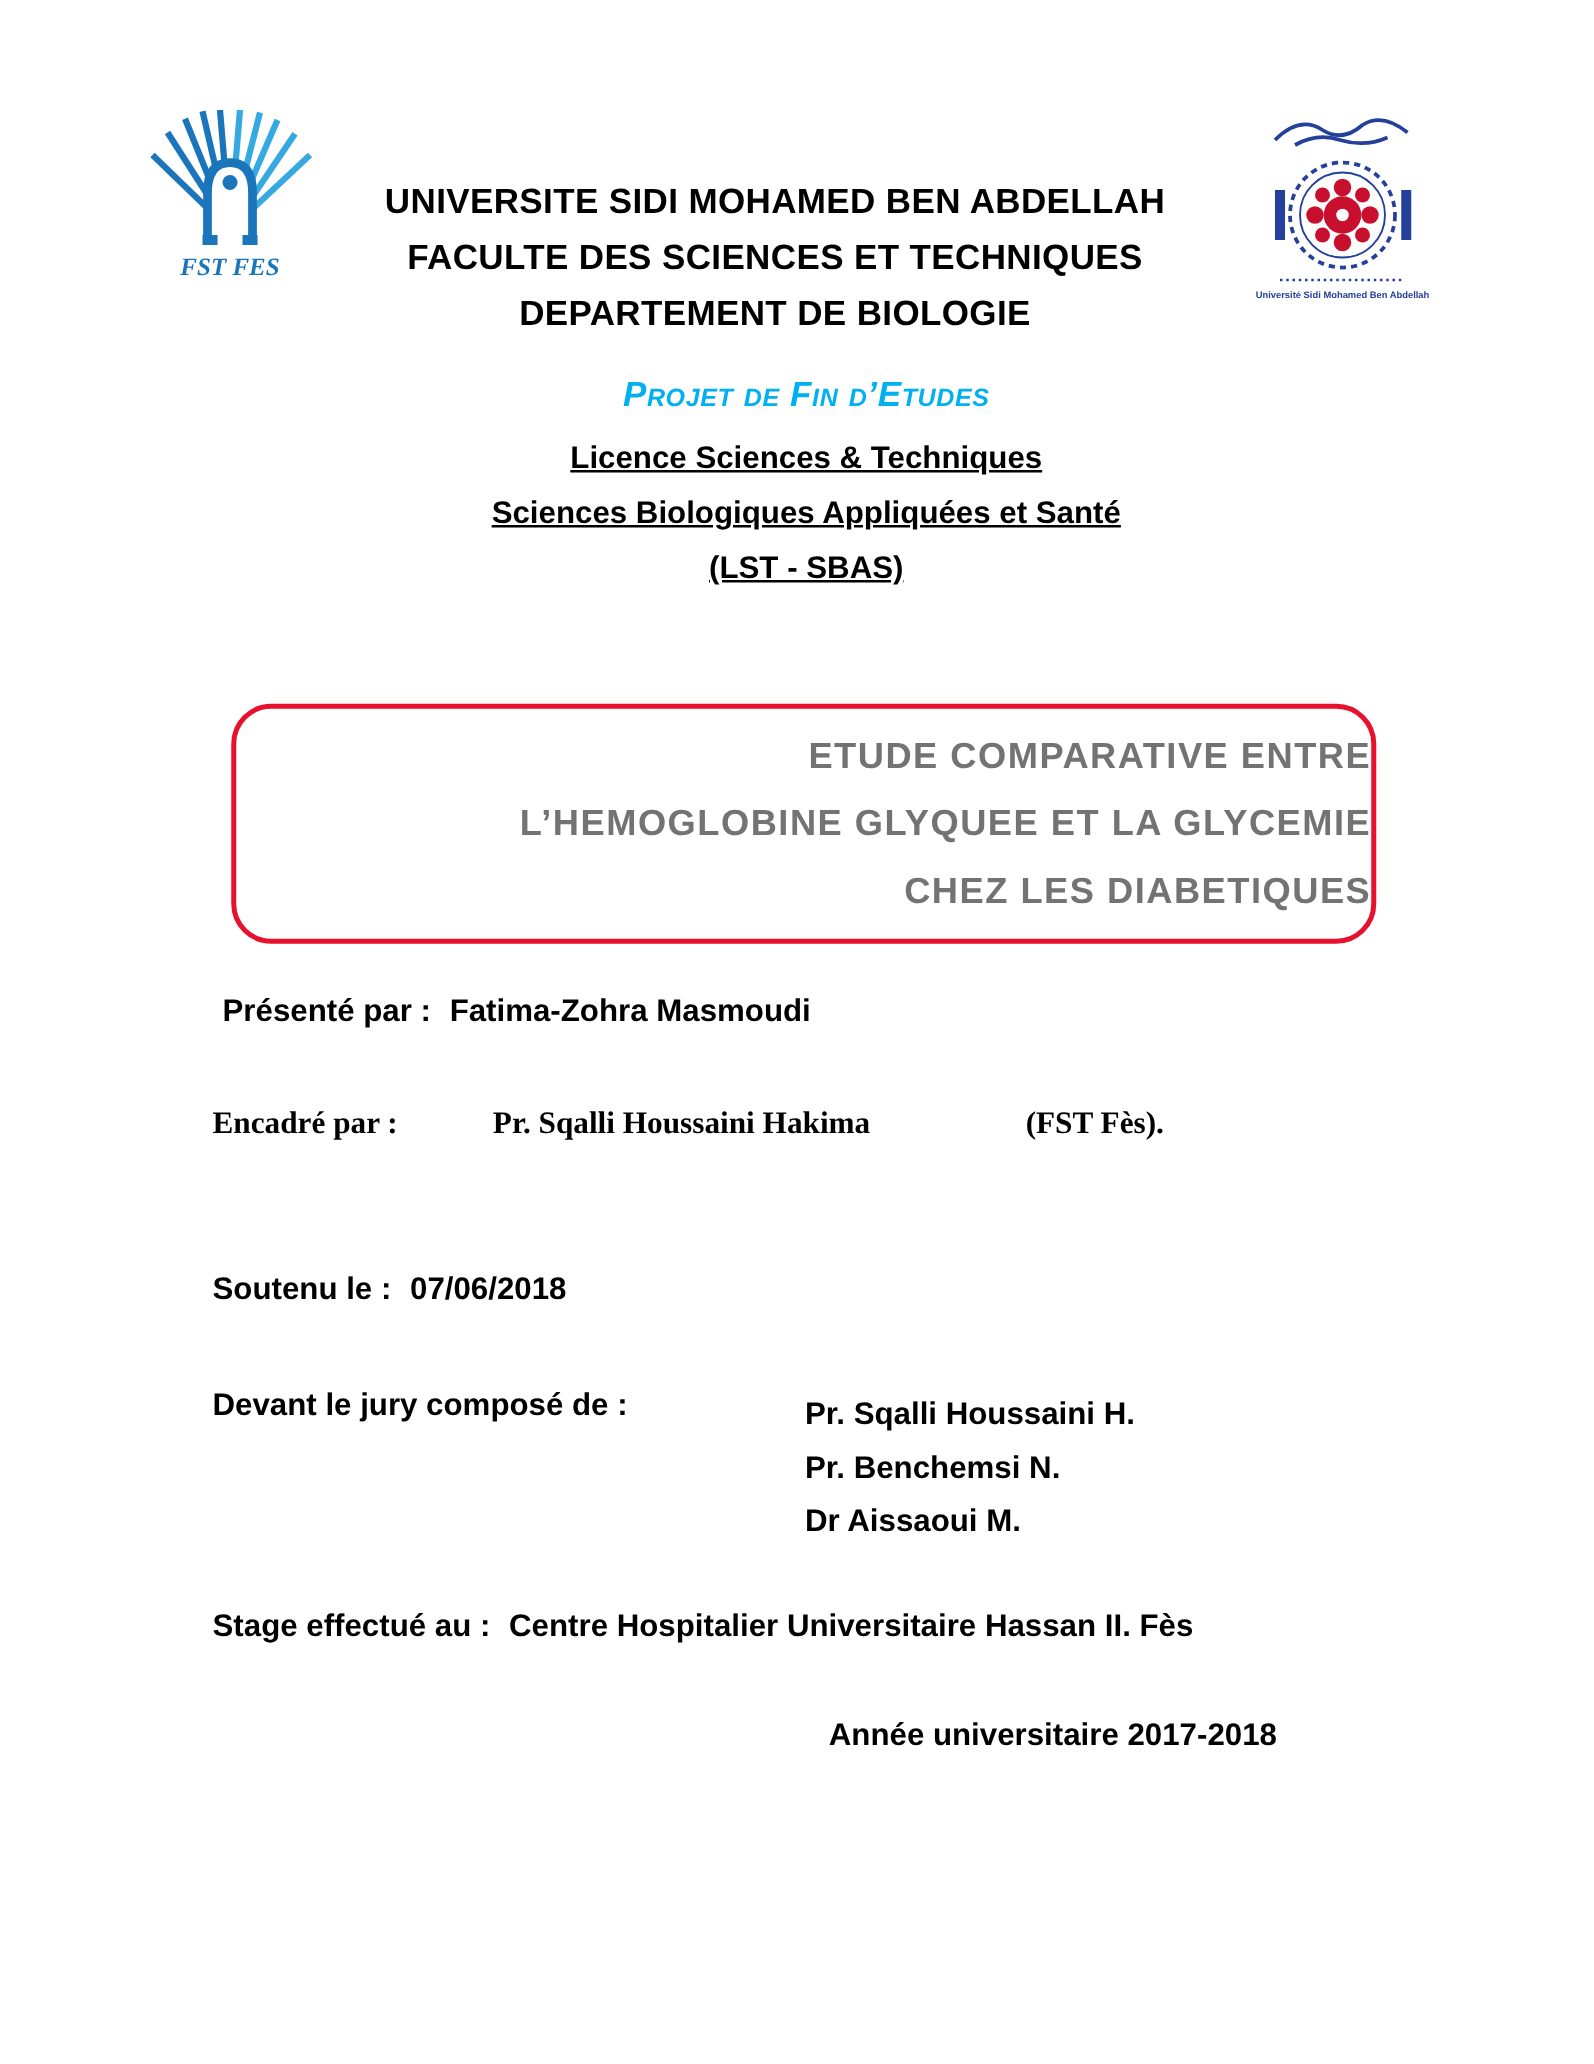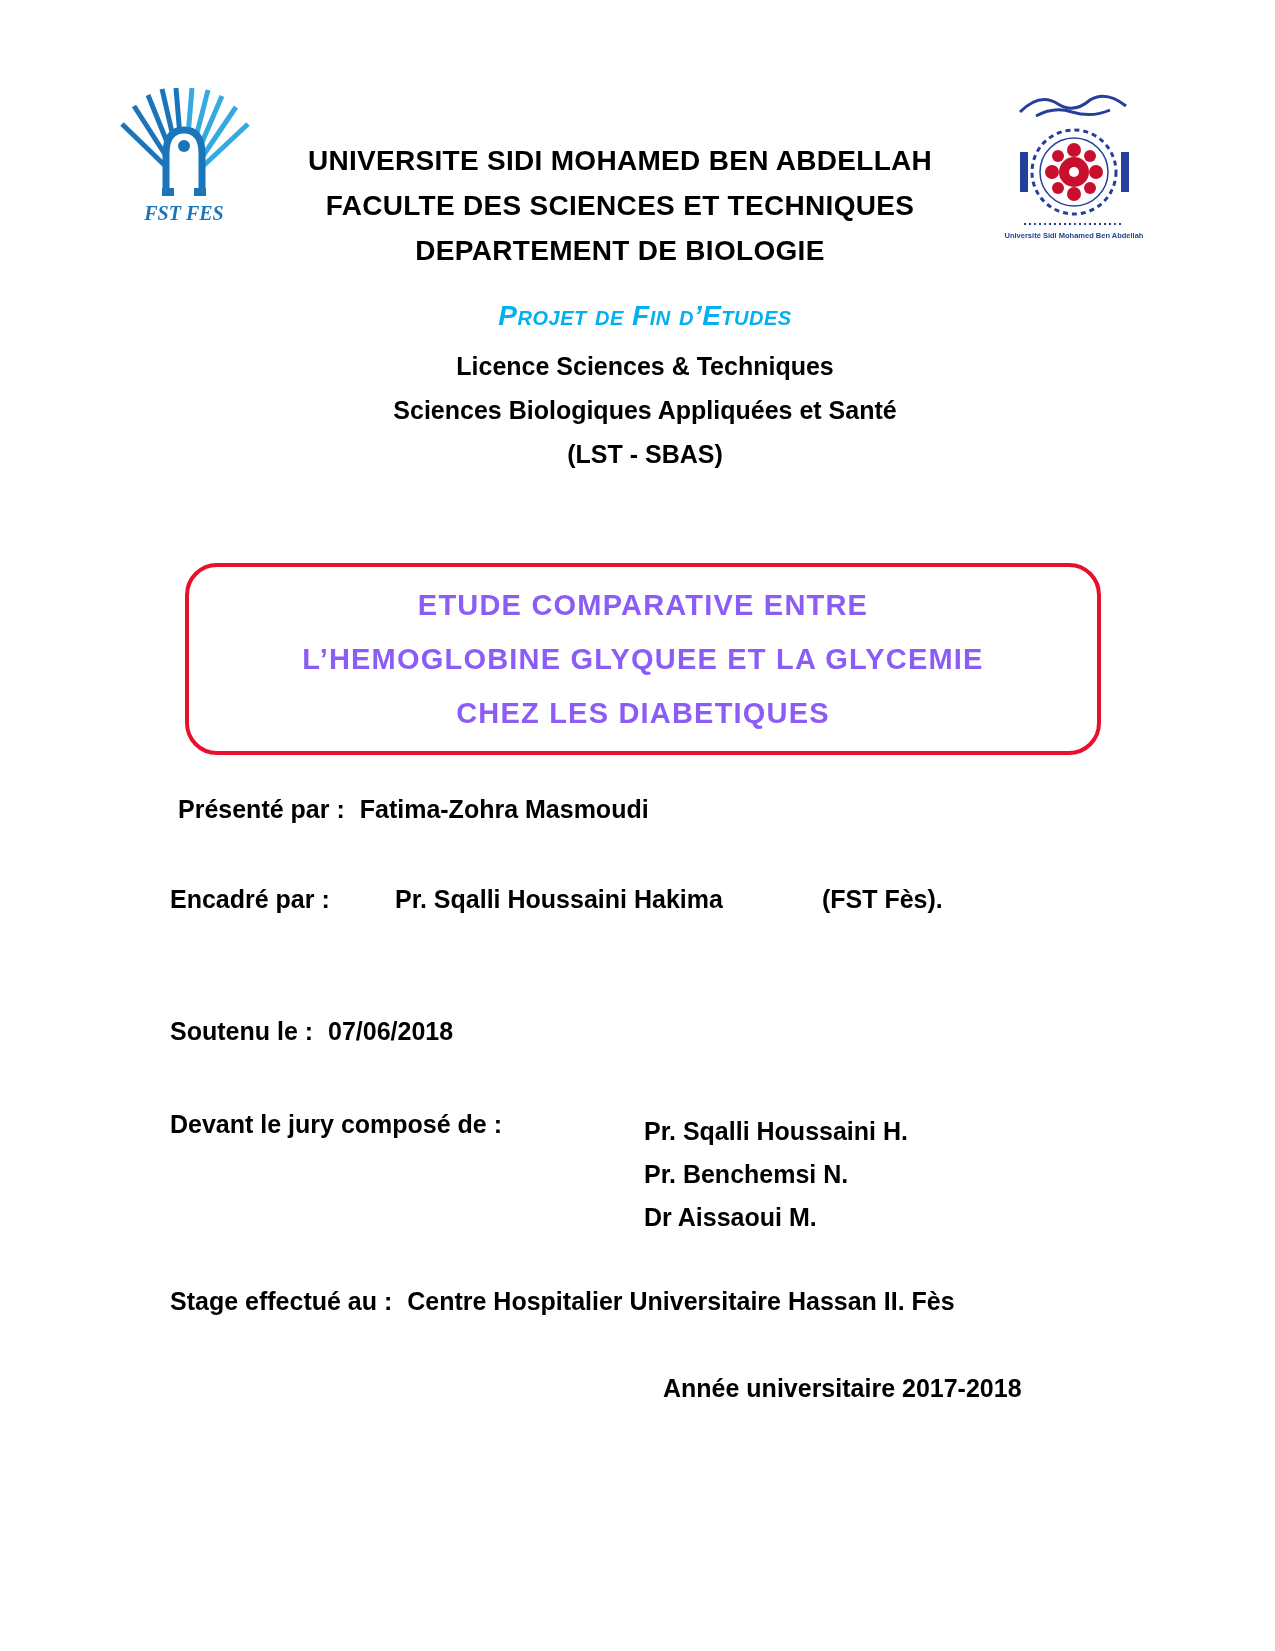--- a/index.html
+++ b/index.html
@@ -26,36 +26,36 @@
 
   
   .program-line { position:absolute; left:0; width:1290px; text-align:center; font-size:25px; }
   .projet {
     top:300px; color:#00b0f0; font-style:italic;
     font-variant:small-caps; font-size:28px; letter-spacing:0.5px;
   }
   .licence { top:352px; }
   .filiere { top:396px; }
   .sigle   { top:440px; }
-  .uline { }
+  .uline { text-decoration:underline; }
 
   
   .title-box {
     position:absolute; top:563px; left:185px; width:916px; height:192px;
     box-sizing:border-box;
     border:4px solid #e8112d; border-radius:32px;
     display:flex; flex-direction:column; justify-content:center;
-    text-align:center;
-    color:#8b5cf6; font-size:29px; line-height:54px; letter-spacing:1.2px;
+    text-align:right;
+    color:#737373; font-size:29px; line-height:54px; letter-spacing:1.2px;
   }
 
   
   .detail { position:absolute; font-size:25px; white-space:nowrap; }
   .presente  { top:795px; left:178px; }
-  .encadre1  { top:885px; left:170px; }
+  .encadre1  { top:885px; left:170px;font-family:Liberation Serif, serif; }
   .encadre2  { top:928px; left:170px; }
   .soutenu   { top:1017px; left:170px; }
   .jury      { top:1110px; left:170px; display:flex; }
   .stage     { top:1287px; left:170px; }
   .annee     { top:1374px; left:663px; }
 
   .col-label   { display:inline-block; width:218px; }
   .col-name-1  { display:inline-block; width:420px; }
   .col-name-2  { display:inline-block; width:350px; }
   .jury-label  { width:430px; }

